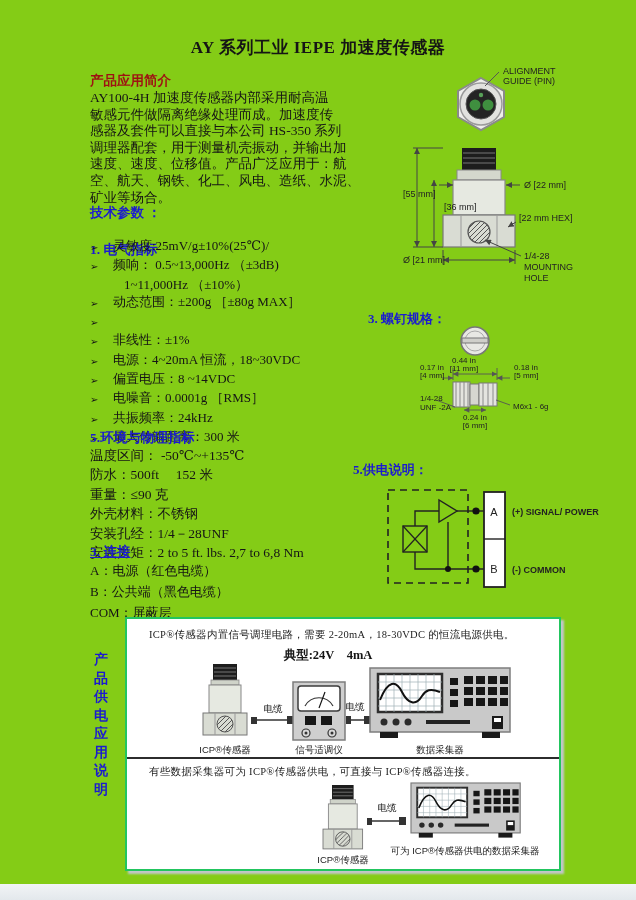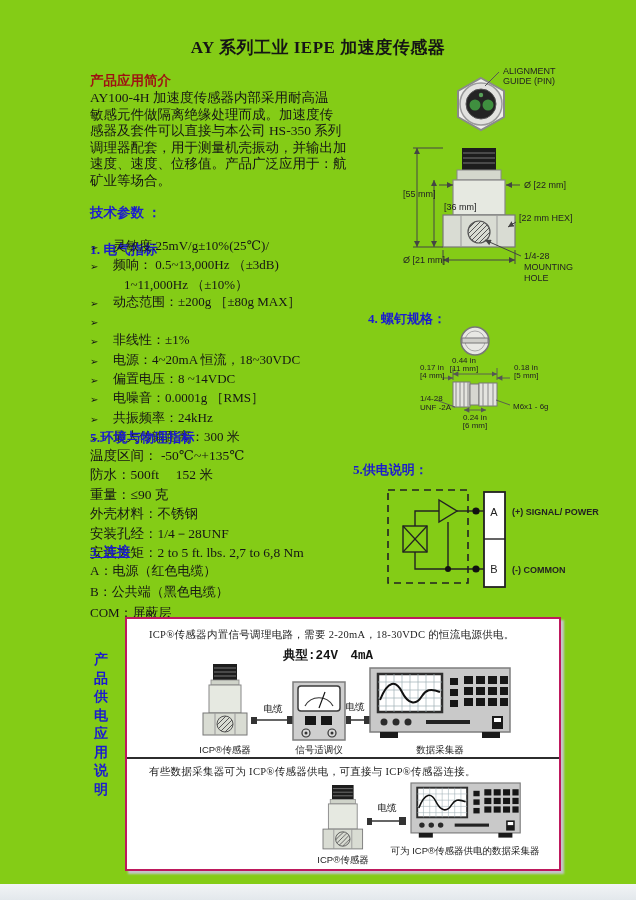--- a/index.html
+++ b/index.html
@@ -11,25 +11,25 @@
   .h-blue{color:#1b1bd0;font-weight:bold;font-size:13.5px;text-align:right;}
   .intro-body{left:90px;top:90px;width:335px;font-size:13.5px;line-height:16.6px;}
   .elec-list{left:90px;top:237px;width:335px;font-size:13px;line-height:17.3px;}
   .elec-row{display:flex;}
   .bullet{width:23px;flex:none;font-family:"DejaVu Sans",sans-serif;font-size:10px;padding-top:2px;}
   .cont{padding-left:34px;}
   .env-list{left:90px;top:446px;width:340px;font-size:13.5px;line-height:19.4px;}
   .conn-list{left:90px;top:560px;width:300px;font-size:13px;line-height:21px;}
   .vlabel{left:91px;top:651px;width:20px;text-align:center;color:#1b1bd0;font-weight:bold;
           font-size:14px;line-height:18.5px;}
-  .notebox{left:125px;top:617px;width:432px;height:250px;border:2px solid #be185d;background:#fff;
+  .notebox{left:125px;top:617px;width:432px;height:250px;border:2px solid #22c55e;background:#fff;
            box-shadow:3px 3px 2px #c2c6ca;}
   .divider{position:absolute;left:0;right:0;top:138px;border-top:2px solid #2c2c2c;}
   .b-text{position:absolute;left:22px;font-size:10.5px;color:#222;letter-spacing:.3px;}
-  .b-typical{position:absolute;left:0;right:30px;top:28px;text-align:center;font-size:12.5px;font-weight:bold;font-family:Liberation Mono, monospace;}
+  .b-typical{position:absolute;left:0;right:30px;top:28px;text-align:center;font-size:12.5px;font-weight:bold;}
   .svgabs{position:absolute;}
   svg text{font-family:"Liberation Sans","DejaVu Sans",sans-serif;fill:#222;}
   .bottom-band{left:0;right:0;top:884px;height:16px;background:linear-gradient(#f2f4f6,#e3e8ec);}
 </style>
 </head>
 <body>
 
 <div id="page">
 
   <svg width="0" height="0" style="position:absolute" aria-hidden="true">
@@ -109,20 +109,21 @@
 
   <div class="abs title">AY 系列工业 IEPE 加速度传感器</div>
 
   <div class="abs h-red" style="left:90px;top:72px;">产品应用简介</div>
   <div class="abs intro-body">
     <div>AY100-4H 加速度传感器内部采用耐高温</div>
     <div>敏感元件做隔离绝缘处理而成。加速度传</div>
     <div>感器及套件可以直接与本公司 HS-350 系列</div>
     <div>调理器配套，用于测量机壳振动，并输出加</div>
     <div>速度、速度、位移值。产品广泛应用于：航</div>
+    <div>空、航天、钢铁、化工、风电、造纸、水泥、</div>
     <div>矿业等场合。</div>
   </div>
 
   <div class="abs h-blue" style="left:90px;top:204px;">技术参数 ：</div>
   <div class="abs h-blue" style="left:90px;top:221px;margin-top:20px;">1. 电气指标</div>
 
   <div class="abs elec-list">
     <div class="elec-row">
         <span class="bullet">➢</span>
         <span>灵敏度:25mV/g±10%(25℃)/</span>
@@ -233,21 +234,21 @@
     <text x="0" y="133" font-size="9">[55 mm]</text>
     <text x="41" y="146" font-size="9">[36 mm]</text>
     <text x="121" y="124" font-size="9">Ø [22 mm]</text>
     <text x="116" y="157" font-size="9">[22 mm HEX]</text>
     <text x="0" y="199" font-size="9">Ø [21 mm]</text>
     <text x="121" y="195" font-size="9">1/4-28</text>
     <text x="121" y="206" font-size="9">MOUNTING</text>
     <text x="121" y="217" font-size="9">HOLE</text>
   </svg>
 
-  <div class="abs h-blue" style="left:368px;top:310px;font-size:13px;">4. 螺钉规格：</div>
+  <div class="abs h-blue" style="left:368px;top:310px;font-size:13px;">3. 螺钉规格：</div>
 
   <svg class="abs svgabs" style="left:418px;top:318px;" width="170" height="114" viewBox="0 0 170 114">
     <defs>
       <marker id="ae2" markerWidth="8" markerHeight="8" refX="6" refY="3" orient="auto">
           <path d="M0,0 L6,3 L0,6 Z" fill="#555"></path>
         </marker>
       <marker id="as2" markerWidth="8" markerHeight="8" refX="0" refY="3" orient="auto">
           <path d="M6,0 L0,3 L6,6 Z" fill="#555"></path>
         </marker>
     </defs>

